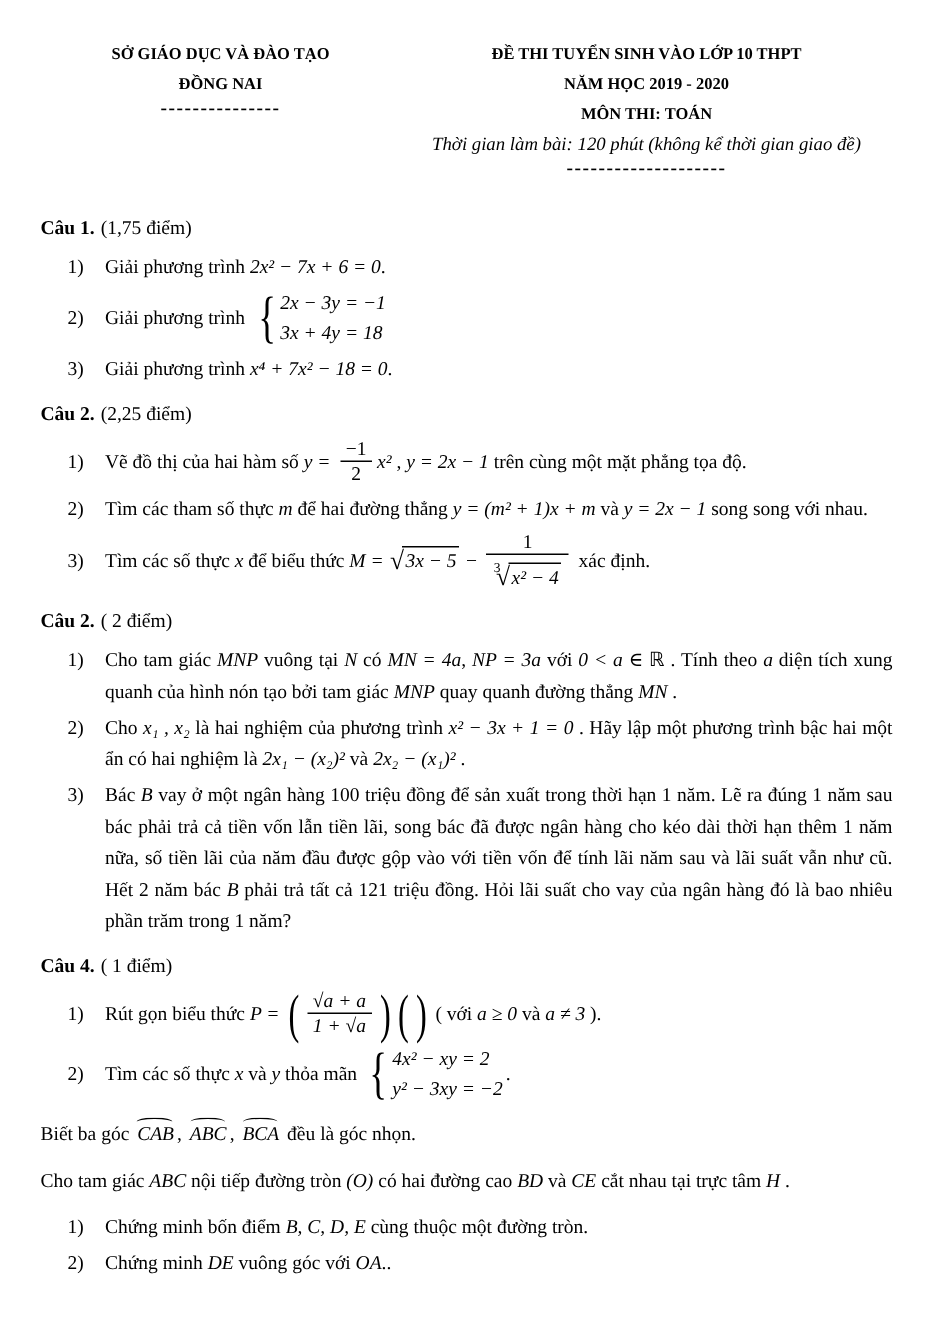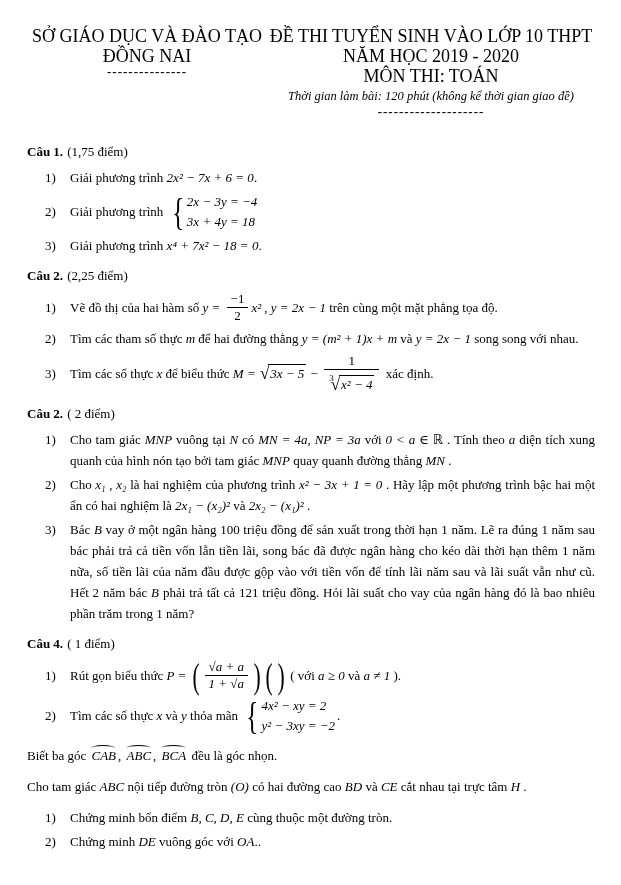--- a/index.html
+++ b/index.html
@@ -9,21 +9,21 @@
     color: #000;
     font-family: "Liberation Serif", "DejaVu Serif", "DejaVu Sans", serif;
     font-size: 13px; line-height: 21px;
   }
   .page { padding: 26px 26px 10px 27px; }
 
   
   .header { display: flex; }
   .h-left  { width: 240px; text-align: center; }
   .h-right { flex: 1; text-align: center; }
-  .hb { font-weight: normal; font-size: 18px; line-height: 20px; }
+  .hb { font-weight: bold; font-size: 11px; line-height: 20px; }
   .hdiv { line-height: 11px; font-weight: bold; letter-spacing: 1px; }
   .hdur { font-style: italic; font-size: 12.5px; line-height: 20px; }
 
   
   .content { margin-top: 24px; }
   .qh { margin: 9px 0 5px; }
   .qh .qlabel { font-weight: bold; margin-right: 4px; }
   .prose { position: relative; padding-left: 43px; margin: 3px 0; text-align: justify; }
   .prose .inum { position: absolute; left: 18px; top: 0; }
   .para { margin: 10px 0; }
@@ -90,21 +90,21 @@
     <div class="prose">
       <span class="inum">1)</span>
       <span><span>Giải phương trình </span><span class="mi">2x² − 7x + 6 = 0</span><span>.</span></span>
     </div>
     <div class="mrow">
       <span class="inum">2)</span>
       <span class="runs"><span>Giải phương trình </span></span>
       <span class="cases">
         <span class="brace">{</span>
         <span class="clines">
-          <span class="mi">2x − 3y = −4</span>
+          <span class="mi">2x − 3y = −1</span>
           <span class="mi">3x + 4y = 18</span>
         </span>
       </span>
     </div>
     <div class="prose">
       <span class="inum">3)</span>
       <span><span>Giải phương trình </span><span class="mi">x⁴ + 7x² − 18 = 0</span><span>.</span></span>
     </div>
 
     <div class="qh">
@@ -167,21 +167,21 @@
       <span class="inum">1)</span>
       <span class="runs"><span>Rút gọn biểu thức </span><span class="mi">P = </span></span>
       <span class="bigp">(</span>
       <span class="frac">
         <span class="fnum it">√a + a</span>
         <span class="fden it">1 + √a</span>
       </span>
       <span class="bigp">)</span>
       <span class="bigp">(</span>
       <span class="bigp">)</span>
-      <span class="runs"><span> ( với </span><span class="mi">a ≥ 0</span><span> và </span><span class="mi">a ≠ 1</span><span> ).</span></span>
+      <span class="runs"><span> ( với </span><span class="mi">a ≥ 0</span><span> và </span><span class="mi">a ≠ 3</span><span> ).</span></span>
     </div>
     <div class="mrow">
       <span class="inum">2)</span>
       <span class="runs"><span>Tìm các số thực </span><span class="mi">x</span><span> và </span><span class="mi">y</span><span> thỏa mãn </span></span>
       <span class="cases">
         <span class="brace">{</span>
         <span class="clines">
           <span class="mi">4x² − xy = 2</span>
           <span class="mi">y² − 3xy = −2</span>
         </span>

